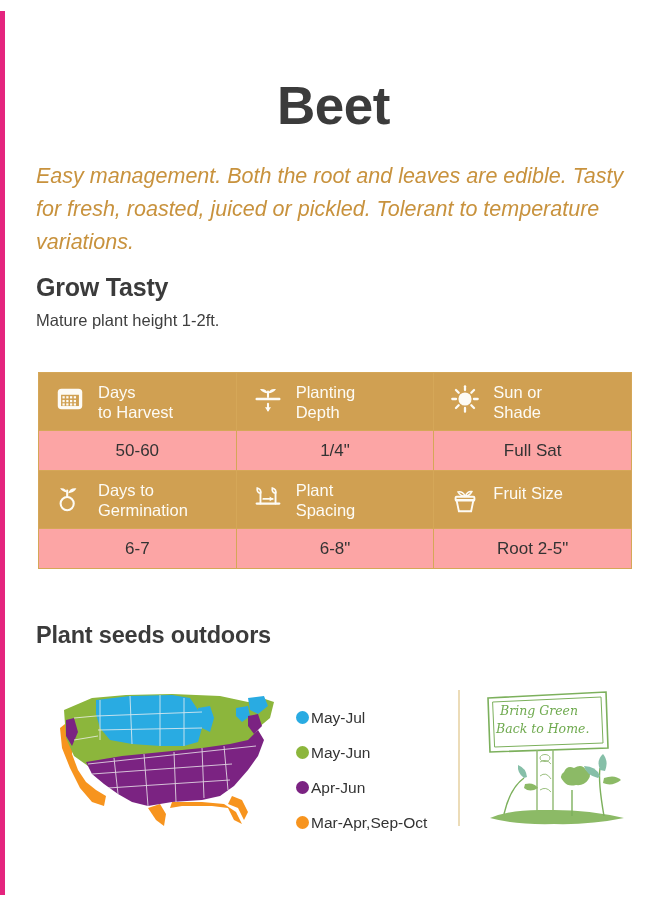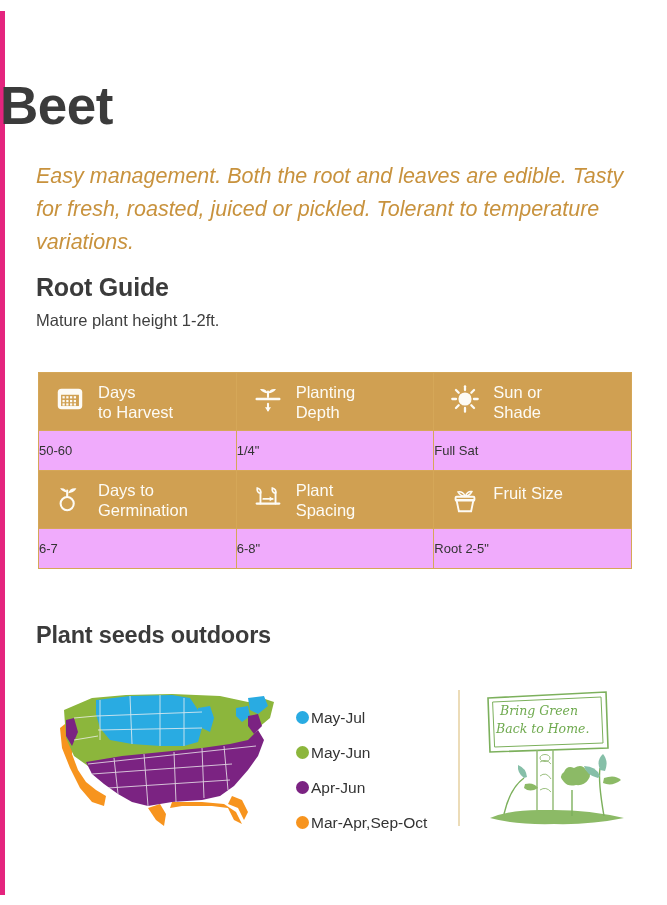--- a/index.html
+++ b/index.html
@@ -24,20 +24,21 @@
     height: 884px;
     background: #e4247e;
   }
 
   
   .title {
     position: absolute;
     left: 0;
     top: 76px;
     width: 667px;
+    text-align: center;
     font-family: "Liberation Sans", sans-serif;
     font-weight: bold;
     font-size: 53px;
     letter-spacing: -0.5px;
     color: #3b3b3b;
     line-height: 60px;
   }
 
   
   .description {
@@ -102,24 +103,25 @@
     align-items: center;
     justify-content: center;
   }
   .hdr-icon svg { display: block; }
   .hdr-label {
     color: #fdfbf5;
     font-size: 16.5px;
     line-height: 20px;
   }
   .val-cell {
-    background: #f0abfc;
+    background: #fca5a5;
     height: 40px;
+    text-align: center;
     color: #333333;
-    font-size: 13px;
+    font-size: 17px;
   }
 
   
   .outdoors-heading {
     top: 622px;
     font-size: 23.5px;
     letter-spacing: -0.2px;
   }
 
   
@@ -198,21 +200,21 @@
 <body>
 
 <div class="page">
 
   <div class="left-stripe"></div>
 
   <div class="title">Beet</div>
 
   <div class="description">Easy management. Both the root and leaves are edible. Tasty for fresh, roasted, juiced or pickled. Tolerant to temperature variations.</div>
 
-  <div class="section-heading grow-guide-heading">Root Guide</div>
+  <div class="section-heading grow-guide-heading">Grow Tasty</div>
   <div class="grow-guide-sub">Mature plant height 1-2ft.</div>
 
   <table class="info-table">
     <tbody>
 
       <tr>
         <td class="hdr-cell">
           <div class="hdr-inner">
             <span class="hdr-icon">
               <svg viewBox="0 0 34 34" width="32" height="32">

